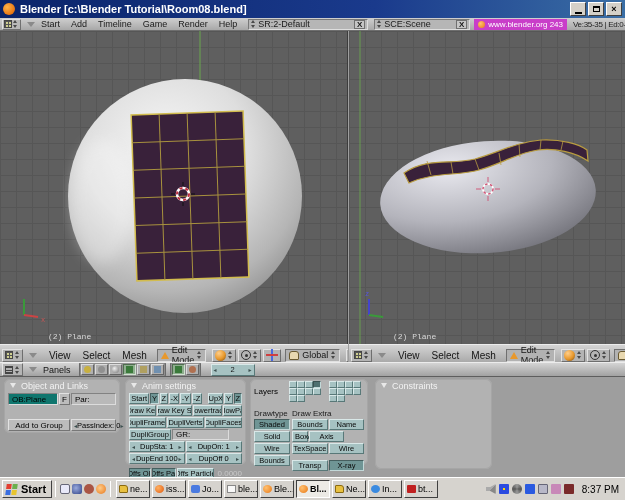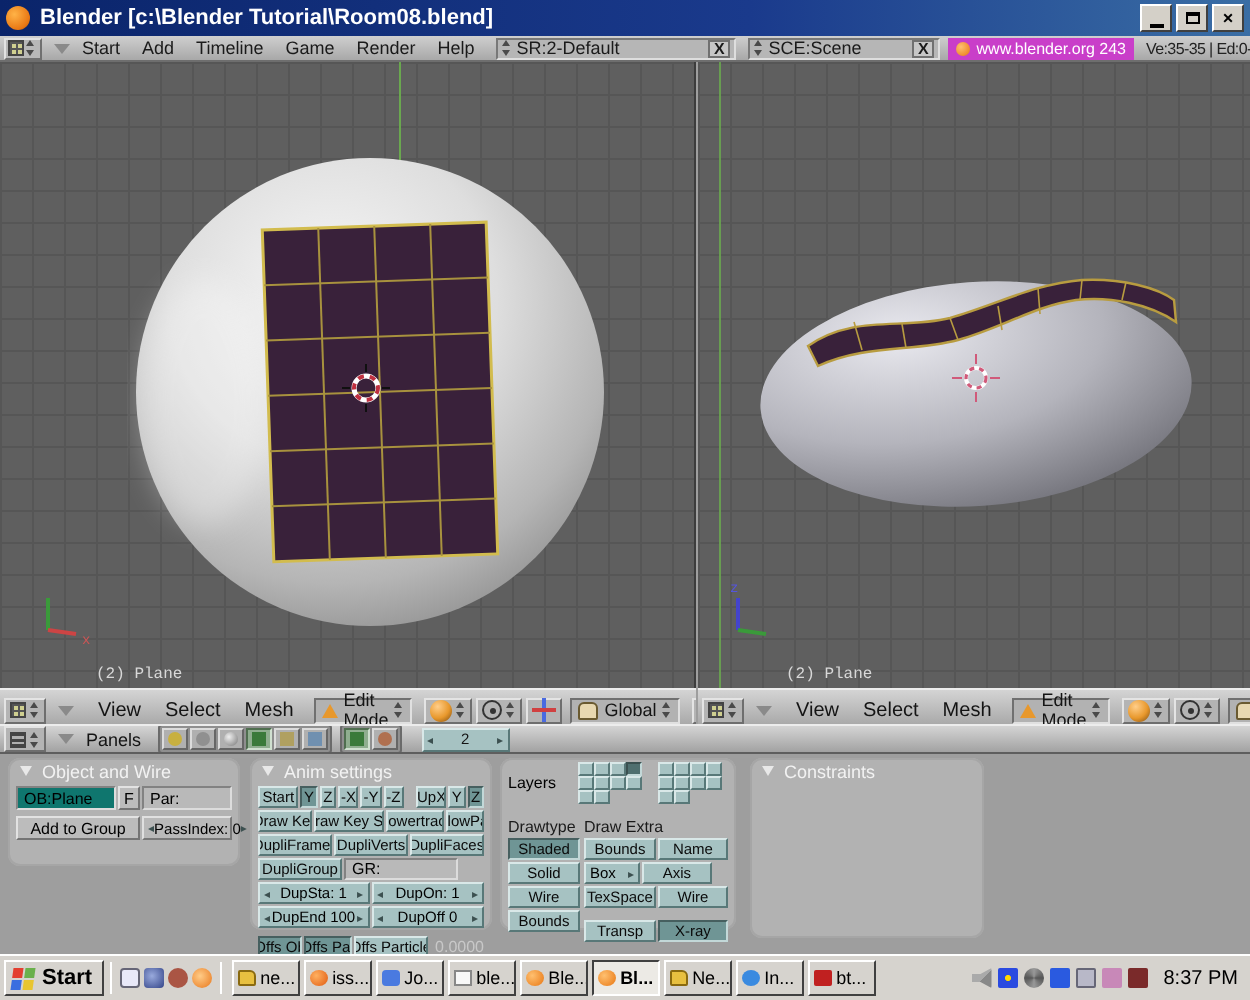--- a/index.html
+++ b/index.html
@@ -424,28 +424,28 @@
       <span>2</span>
       <span class="arr">▸</span>
     </span>
   </div>
 
   <div id="btnbody">
 
     <div class="panel" style="left:4px; top:2px; width:116px; height:54px">
       <div class="panel-hd">
         <span class="tri-wh"></span>
-        <span>Object and Wire</span>
+        <span>Object and Links</span>
       </div>
       <div class="row">
         <span class="field lav" style="width:50px">OB:Plane</span>
         <span class="graybtn fbtn">F</span>
         <span class="field" style="width:45px">Par:</span>
       </div>
-      <div class="row" style="margin-top:3px">
+      <div class="row" style="margin-top:14px">
         <span class="graybtn" style="width:62px">Add to Group</span>
         <span class="stepper" style="width:45px; height:12px; background:#b9b9b9; border-color:#e0e0e0 #787878 #787878 #e0e0e0">
           <span class="arr">◂</span>
           <span>PassIndex: 0</span>
           <span class="arr">▸</span>
         </span>
       </div>
     </div>
 
     <div class="panel" style="left:125px; top:2px; width:121px; height:86px">
@@ -554,21 +554,21 @@
           <div class="tbtn" style="width:36px; margin-bottom:1px">Wire</div>
           <div class="tbtn" style="width:36px">Bounds</div>
         </div>
         <div style="width:74px">
           <div class="collabel">Draw Extra</div>
           <div style="display:flex; gap:1px; margin-bottom:1px">
             <span class="tbtn" style="width:36px">Bounds</span>
             <span class="tbtn" style="width:35px">Name</span>
           </div>
           <div style="display:flex; gap:1px; margin-bottom:1px">
-            <span class="stepper" style="width:28px">
+            <span class="stepper" style="width:16px">
               <span>Box</span>
               <span class="arr">▸</span>
             </span>
             <span class="tbtn" style="width:35px">Axis</span>
           </div>
           <div style="display:flex; gap:1px; margin-bottom:6px">
             <span class="tbtn" style="width:36px">TexSpace</span>
             <span class="tbtn" style="width:35px">Wire</span>
           </div>
           <div style="display:flex; gap:1px">

